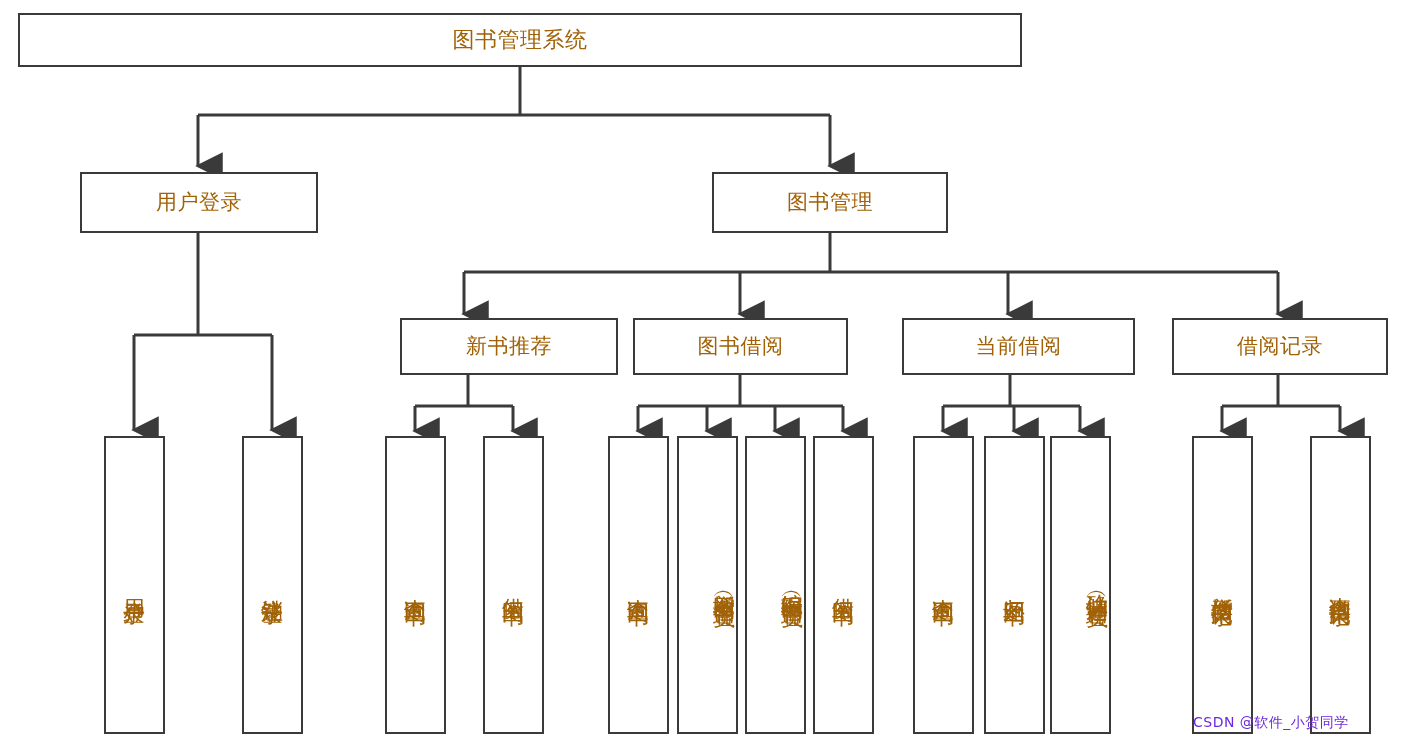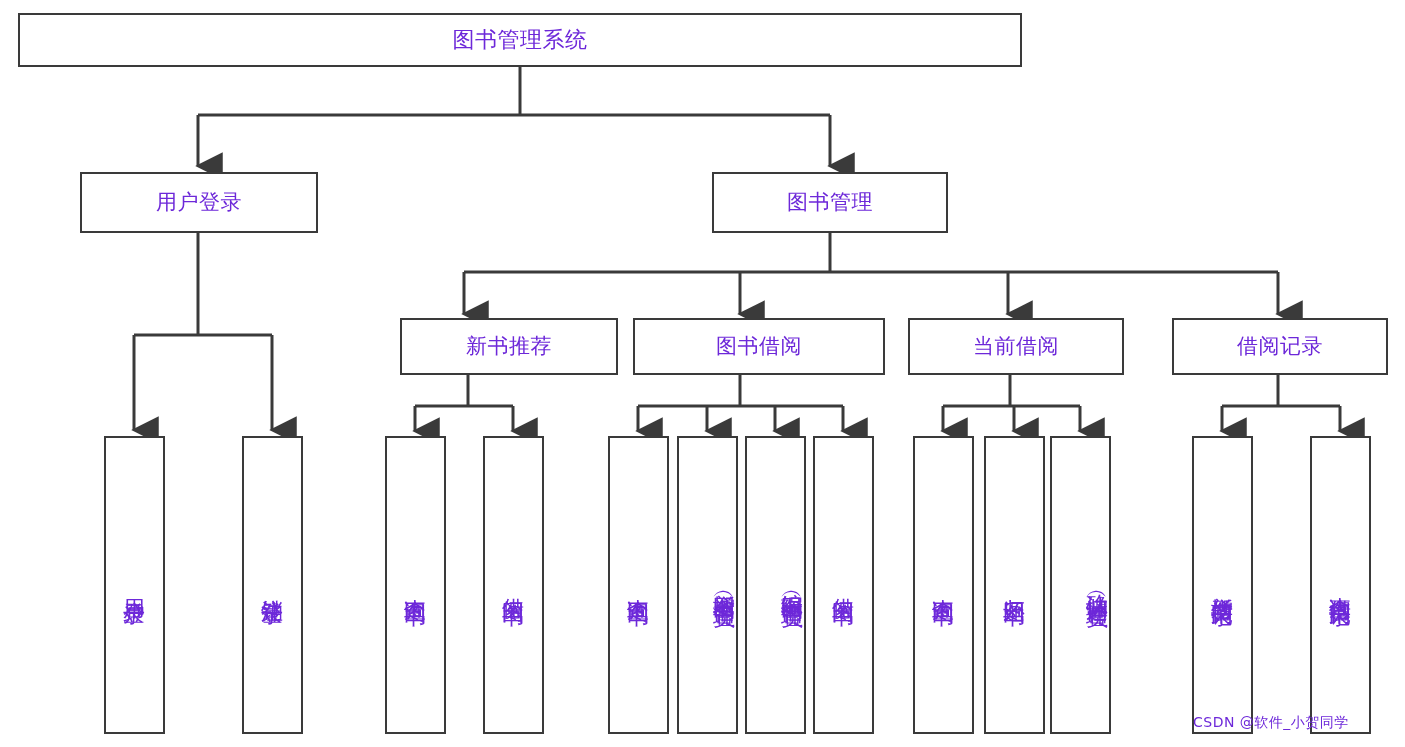--- a/index.html
+++ b/index.html
@@ -23,21 +23,21 @@
     top: 0;
     width: 1405px;
     height: 747px;
     pointer-events: none;
   }
   .node {
     position: absolute;
     box-sizing: border-box;
     border: 2px solid #3a3a3a;
     background: #ffffff;
-    color: #6d28d9;
+    color: #a16207;
     display: flex;
     align-items: center;
     justify-content: center;
     text-align: center;
   }
   .node.horiz {
     font-size: 21px;
     letter-spacing: 0.5px;
     line-height: 1.2;
   }
@@ -129,24 +129,24 @@
   <div class="node horiz" style="left:80px; top:172px; width:238px; height:61px;">
     <span class="node-label">用户登录</span>
   </div>
   <div class="node horiz" style="left:712px; top:172px; width:236px; height:61px;text-align:center;">
     <span class="node-label">图书管理</span>
   </div>
 
   <div class="node horiz" style="left:360px; top:318px; width:218px; height:57px;margin-left:40px;">
     <span class="node-label">新书推荐</span>
   </div>
-  <div class="node horiz" style="left:633px; top:318px; width:252px; height:57px;">
+  <div class="node horiz" style="left:633px; top:318px; width:215px; height:57px;">
     <span class="node-label">图书借阅</span>
   </div>
-  <div class="node horiz" style="left:902px; top:318px; width:216px; height:57px;margin-left:6px;">
+  <div class="node horiz" style="left:902px; top:318px; width:233px; height:57px;">
     <span class="node-label">当前借阅</span>
   </div>
   <div class="node horiz" style="left:1172px; top:318px; width:216px; height:57px;">
     <span class="node-label">借阅记录</span>
   </div>
 
   <div class="node vert" style="left:104px; top:436px; width:61px; height:298px;">
     <span class="node-label">用户登录</span>
   </div>
   <div class="node vert" style="left:242px; top:436px; width:61px; height:298px;">

